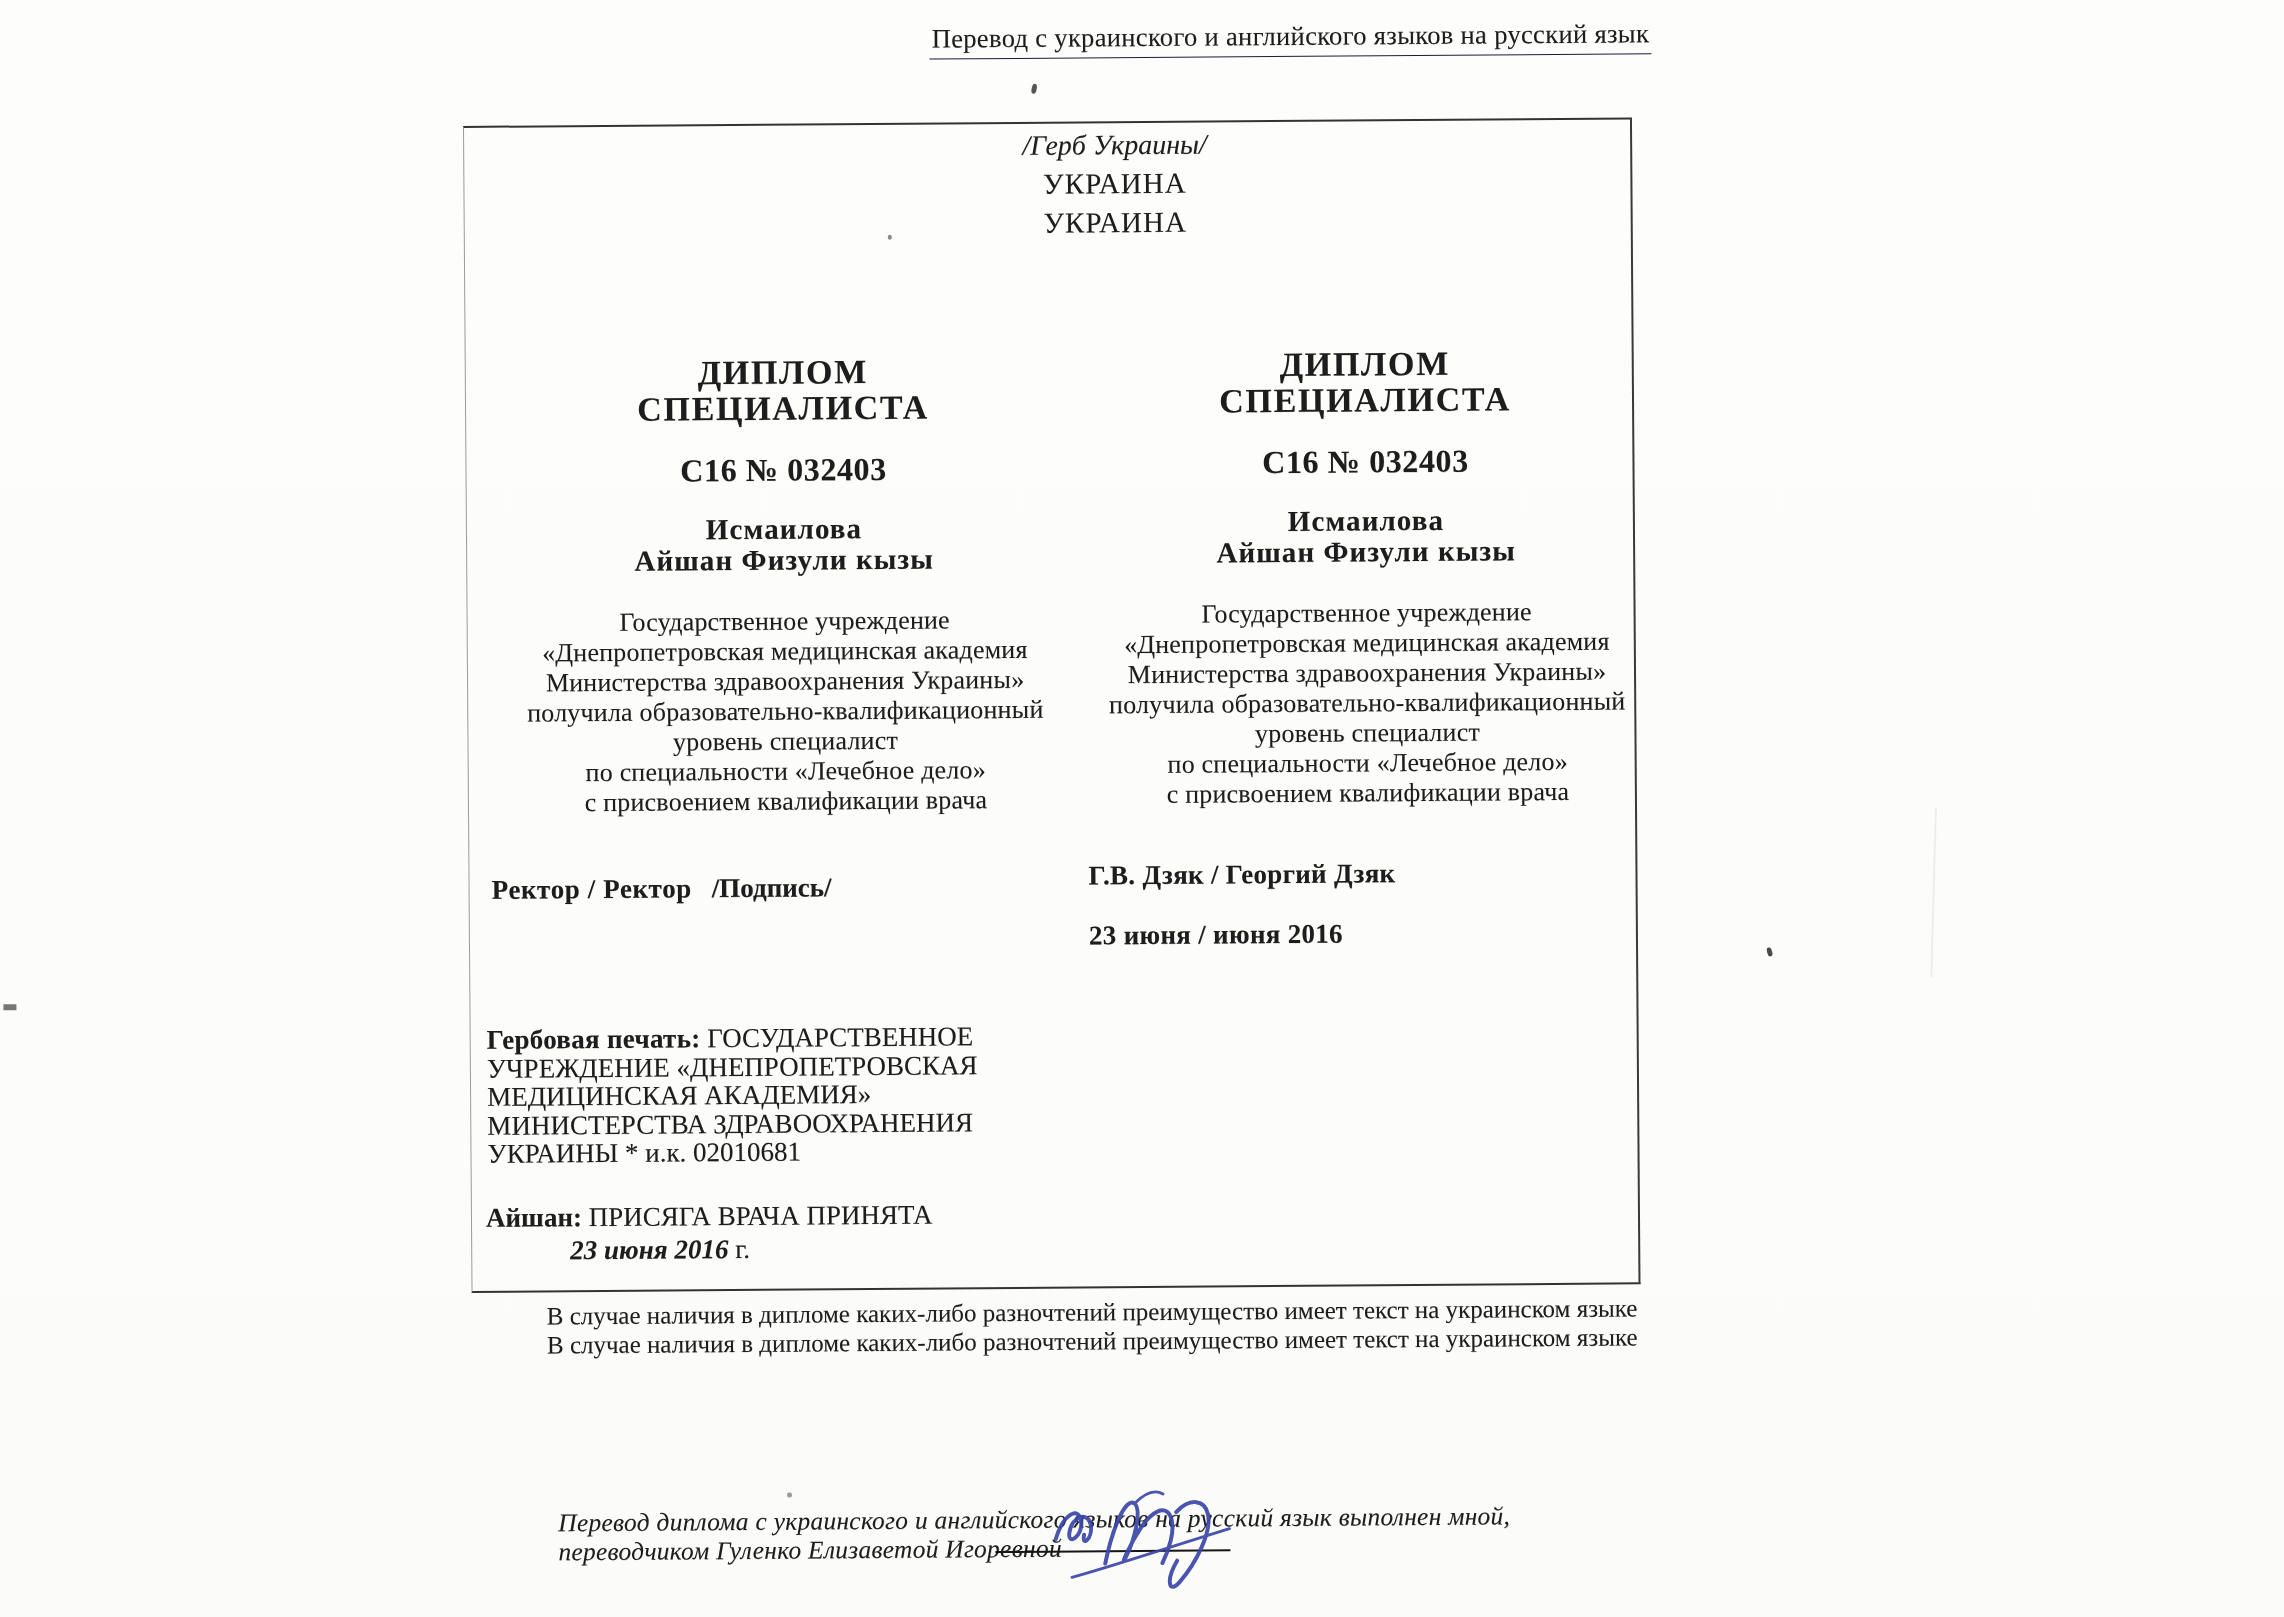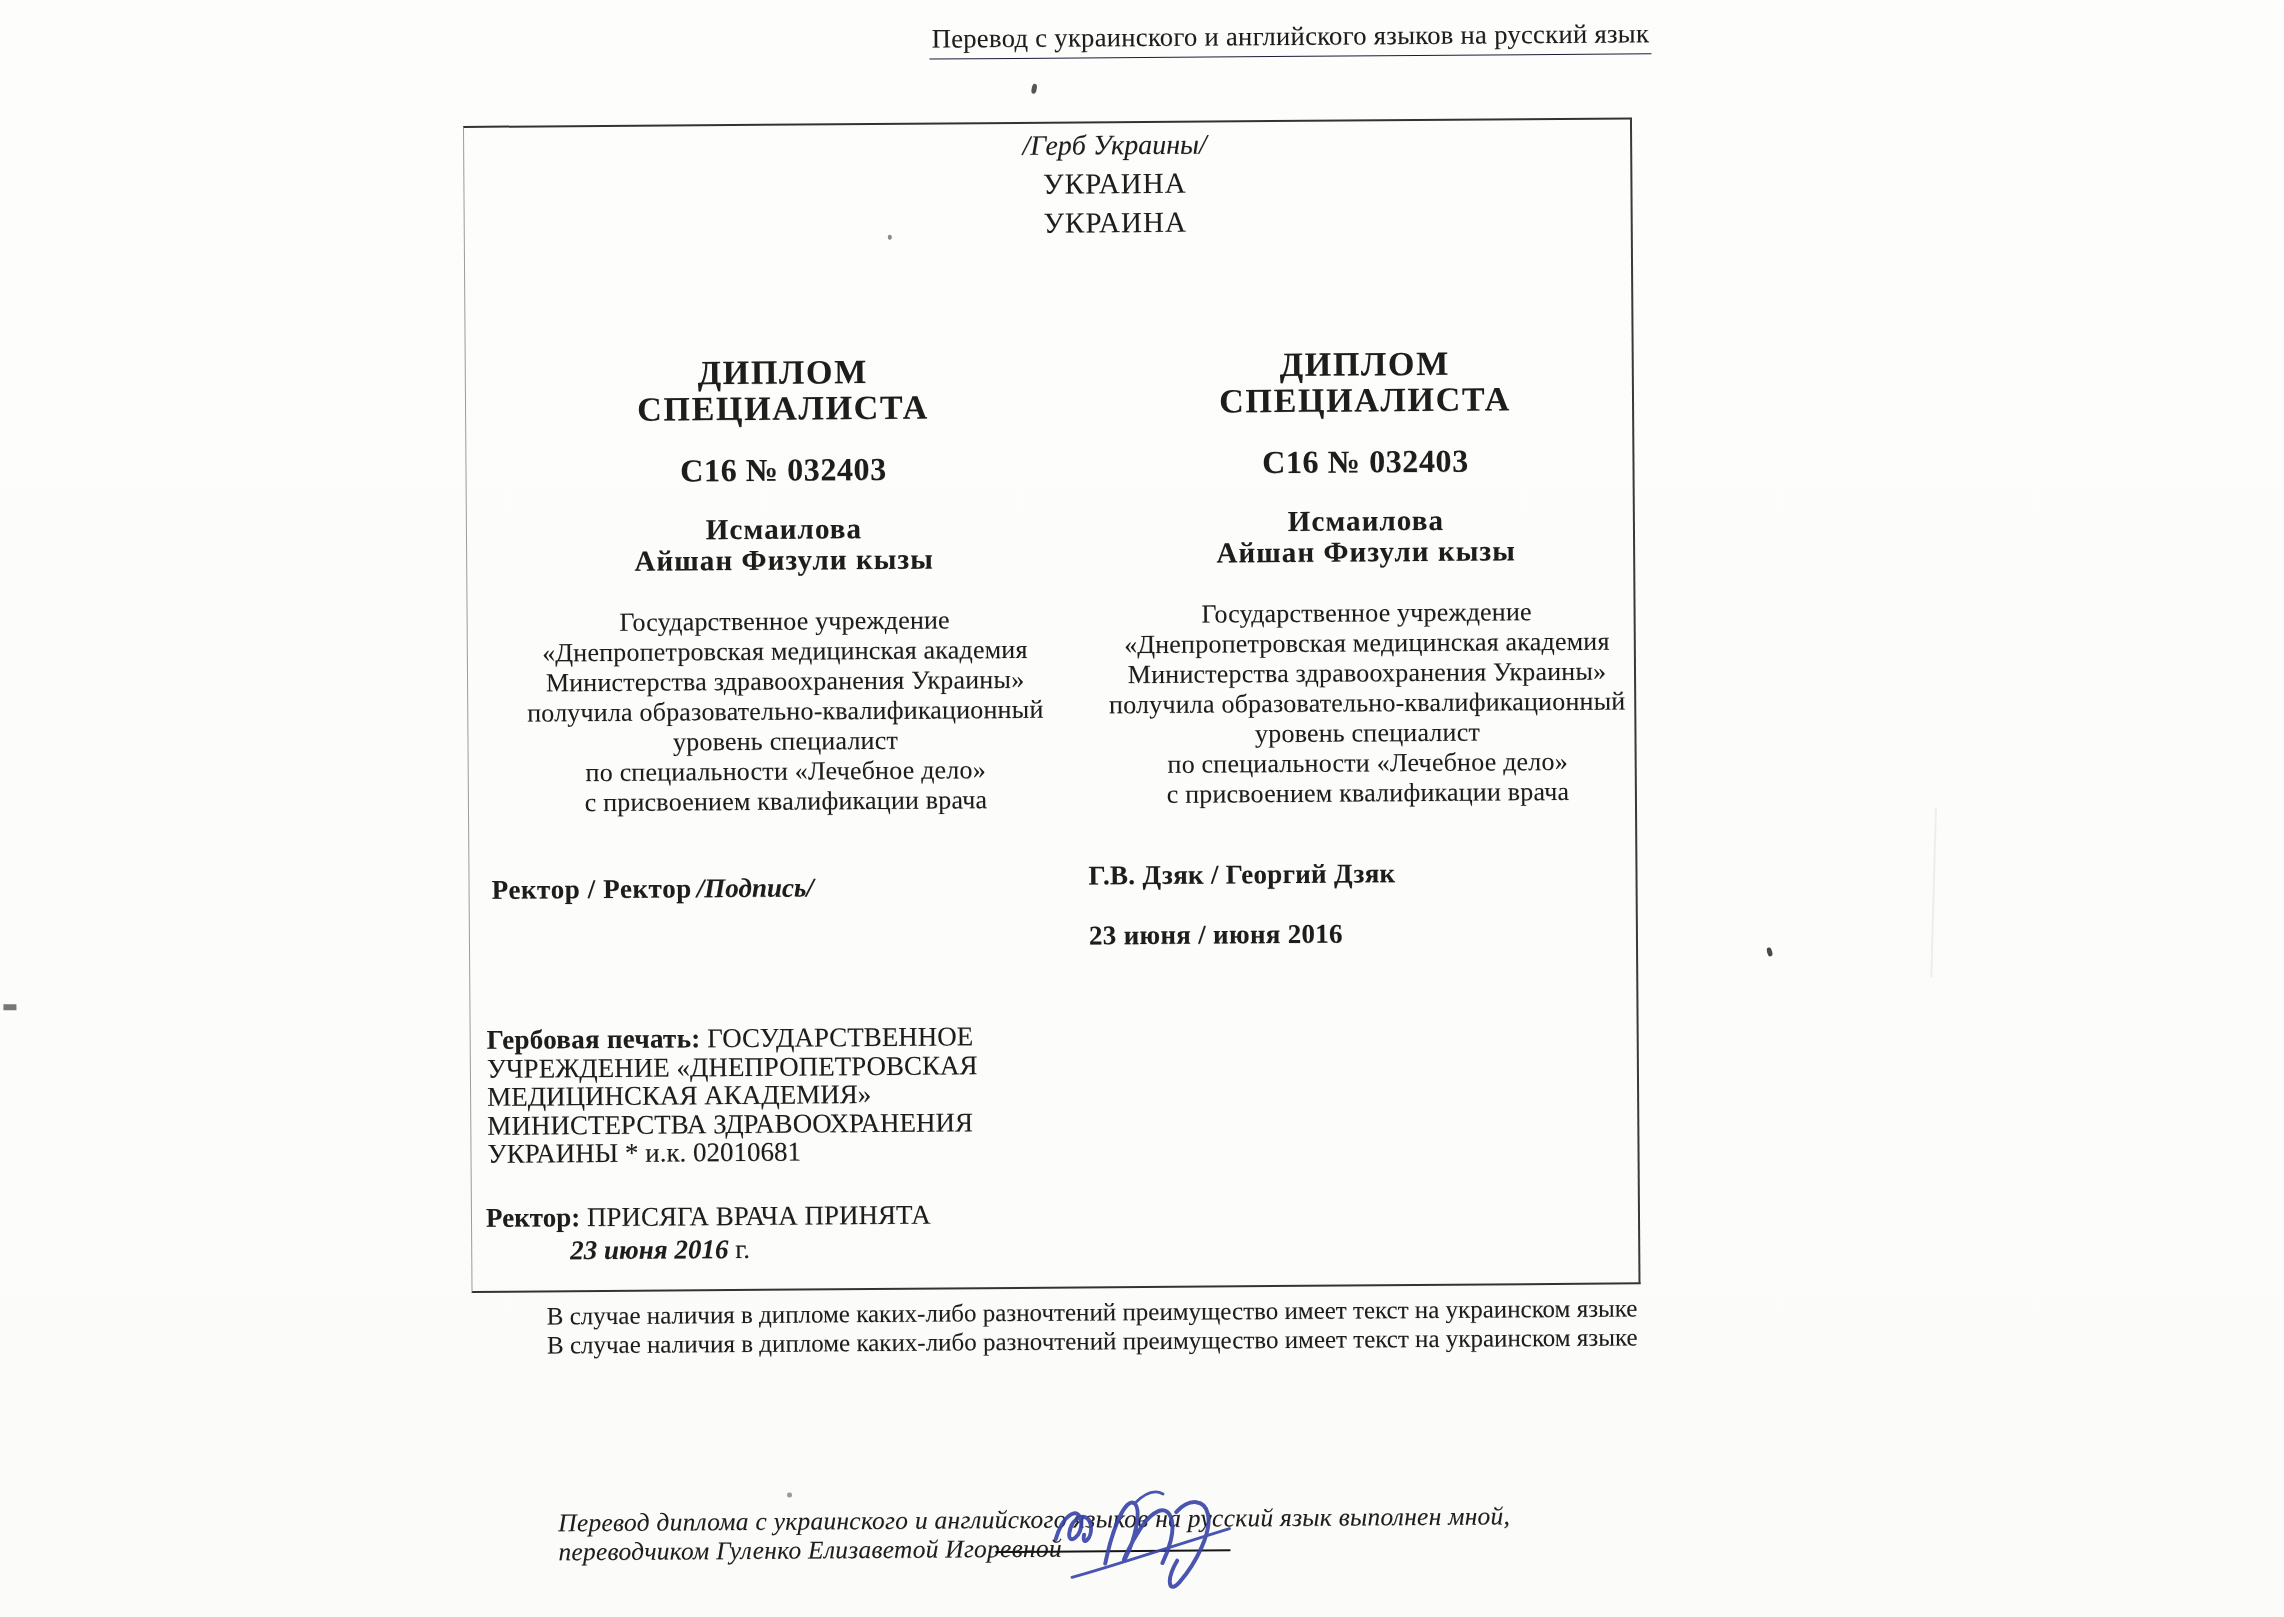--- a/index.html
+++ b/index.html
@@ -26,21 +26,21 @@
   .col{width:588px;text-align:center;}
   .col-left{left:492px;top:352px;}
   .col-right{left:1074px;top:348px;}
   .dtitle{font-weight:bold;font-size:34px;line-height:36px;letter-spacing:1.7px;}
   .dnumber{font-weight:bold;font-size:32px;margin-top:26px;line-height:34px;letter-spacing:0.6px;}
   .dname{font-weight:bold;font-size:29px;margin-top:27px;line-height:31px;letter-spacing:1.1px;}
   .dbody{font-size:26px;line-height:30px;margin-top:30.5px;letter-spacing:0.2px;}
 
   .rector-line{left:491px;top:870px;font-size:27px;}
   .rector-line b{letter-spacing:0.6px;}
-  .sig-note{font-weight:bold;font-style:italic;margin-left:5px;}
+  .sig-note{font-weight:bold;margin-left:20px;}
   .dzyak{left:1088px;top:860px;font-size:27px;font-weight:bold;letter-spacing:0.3px;}
   .ddate{left:1088px;top:920px;font-size:27px;font-weight:bold;letter-spacing:0.3px;}
 
   .seal{left:485px;top:1021px;width:554px;font-size:27px;line-height:28.6px;text-align:left;}
   .seal b{letter-spacing:0.3px;}
   .stamp{left:483px;top:1197px;width:554px;font-size:27px;line-height:33px;text-align:left;}
   .stamp-date{padding-left:84px;font-weight:bold;font-style:italic;}
   .stamp-date .suffix{font-weight:normal;font-style:normal;}
 
   .disclaimers{left:543px;top:1297px;width:1063px;text-align:center;
@@ -111,21 +111,21 @@
 
   <div class="abs seal">
     <div class="ink nowrap"><b>Гербовая печать:</b> <span>ГОСУДАРСТВЕННОЕ</span></div>
     <div class="ink nowrap">УЧРЕЖДЕНИЕ «ДНЕПРОПЕТРОВСКАЯ</div>
     <div class="ink nowrap">МЕДИЦИНСКАЯ АКАДЕМИЯ»</div>
     <div class="ink nowrap">МИНИСТЕРСТВА ЗДРАВООХРАНЕНИЯ</div>
     <div class="ink nowrap">УКРАИНЫ * и.к. 02010681</div>
   </div>
 
   <div class="abs stamp">
-    <div class="ink nowrap"><b>Ректор:</b> <span>ПРИСЯГА ВРАЧА ПРИНЯТА</span></div>
+    <div class="ink nowrap"><b>Айшан:</b> <span>ПРИСЯГА ВРАЧА ПРИНЯТА</span></div>
     <div class="ink nowrap stamp-date"><span>23 июня 2016</span><span class="suffix"> г.</span></div>
   </div>
 
   <div class="abs disclaimers">
     <div class="ink nowrap">В случае наличия в дипломе каких-либо разночтений преимущество имеет текст на украинском языке</div>
     <div class="ink nowrap">В случае наличия в дипломе каких-либо разночтений преимущество имеет текст на украинском языке</div>
   </div>
 
   <div class="abs translator">
     <div class="ink nowrap">Перевод диплома с украинского и английского языков на русский язык выполнен мной,</div>

